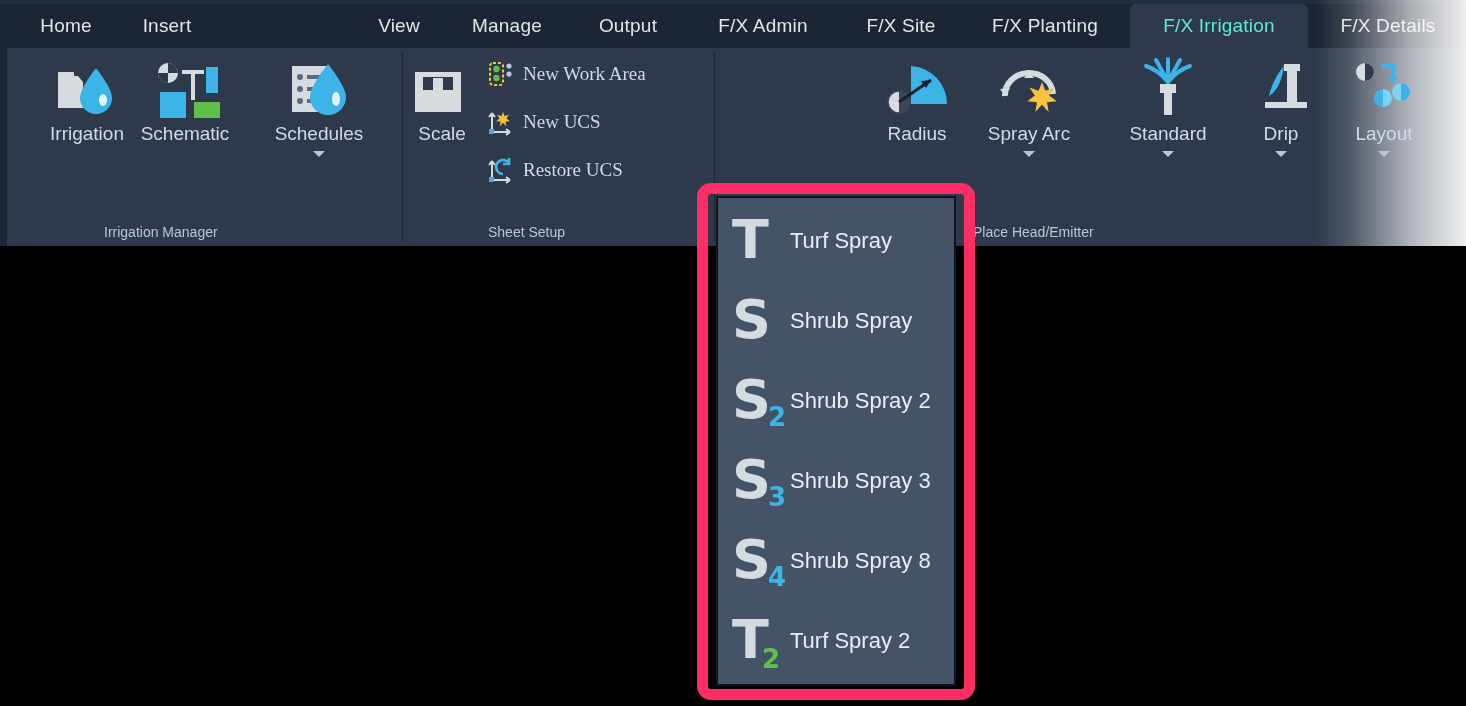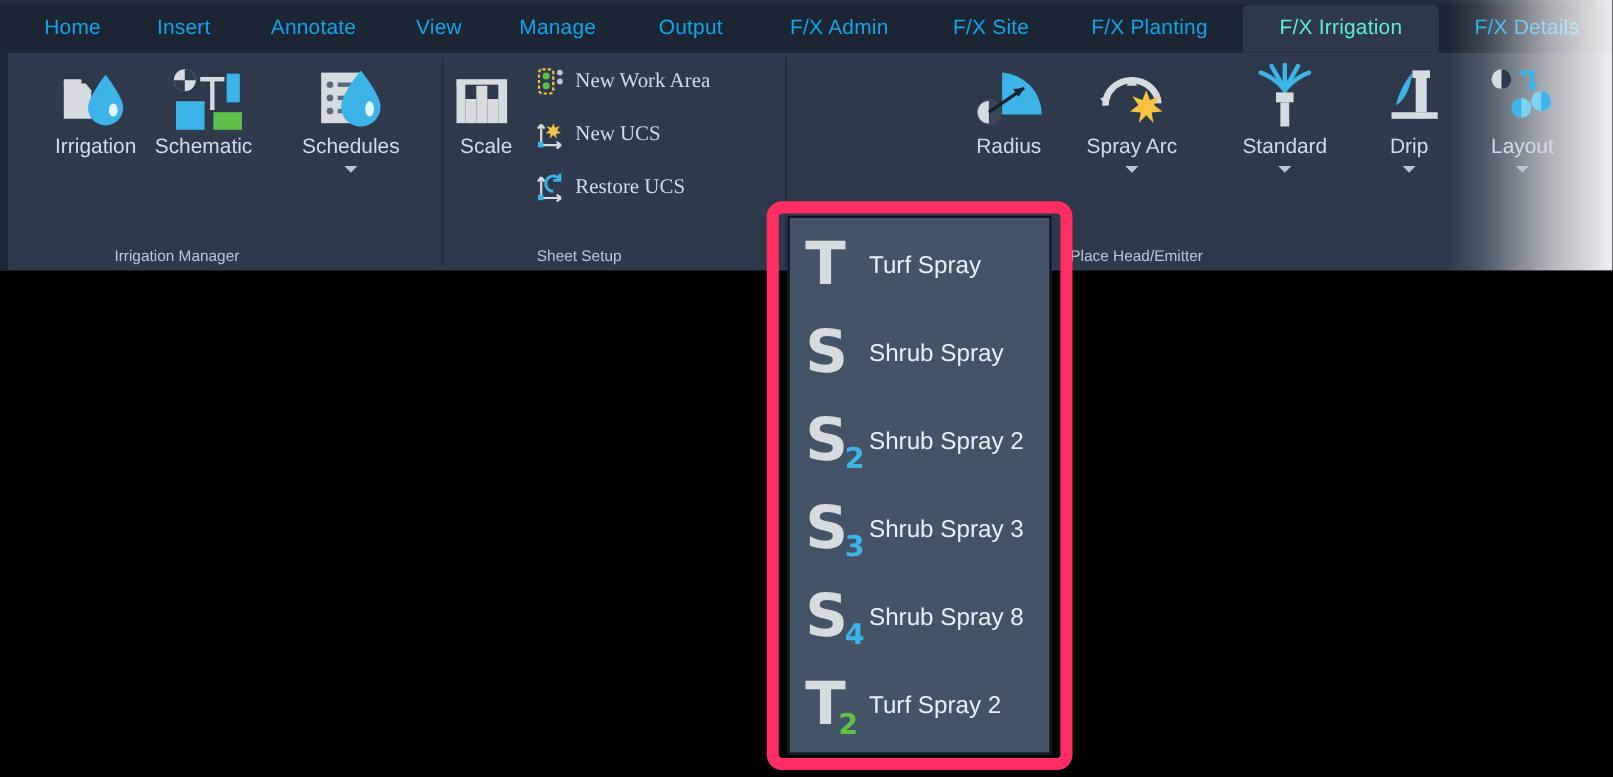--- a/index.html
+++ b/index.html
@@ -16,21 +16,21 @@
     background:#1c2533;overflow:hidden;
   }
   #top-strip{position:absolute;left:0;top:0;width:1466px;height:4px;background:#232d3d;}
   #tabstrip{
     position:absolute;left:0;top:4px;width:1466px;height:44px;
     background:#1c2533;
   }
   .tab{
     position:absolute;top:0;height:44px;
     display:flex;align-items:center;justify-content:center;
-    color:#0ea5e9;font-size:19px;letter-spacing:.2px;
+    color:#e5e5e5;font-size:19px;letter-spacing:.2px;
     cursor:default;white-space:nowrap;
   }
   .tab.active{
     background:#2e3a4b;
     border-radius:6px 6px 0 0;
     color:#5eead4;
   }
   #ribbon-body{
     position:absolute;left:0;top:48px;width:1466px;height:198px;
     background:#2e3a4b;
@@ -122,23 +122,20 @@
   <div id="ribbon-shell">
 
     <div id="top-strip"></div>
 
     <div id="tabstrip">
         <div class="tab" style="left: 20px; width: 92px;">
           <span>Home</span>
         </div>
         <div class="tab" style="left: 122px; width: 90px;">
           <span>Insert</span>
-        </div>
-        <div class="tab" style="left: 222px; width: 126px;">
-          <span>Annotate</span>
         </div>
         <div class="tab" style="left: 360px; width: 78px;">
           <span>View</span>
         </div>
         <div class="tab" style="left: 452px; width: 110px;">
           <span>Manage</span>
         </div>
         <div class="tab" style="left: 578px; width: 100px;">
           <span>Output</span>
         </div>

